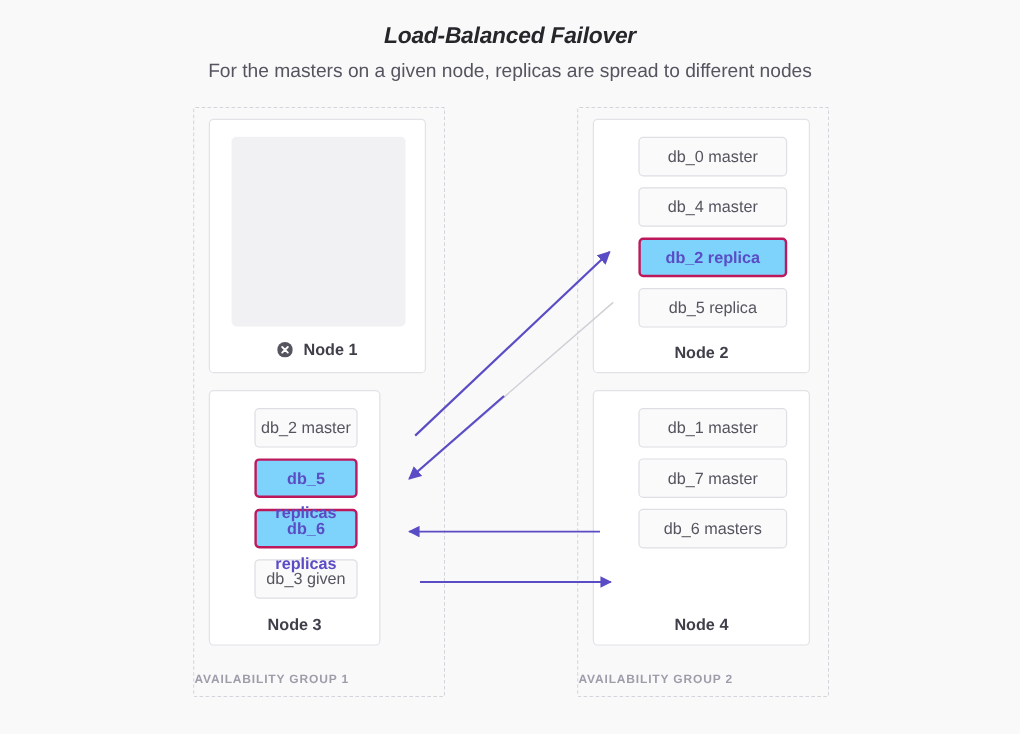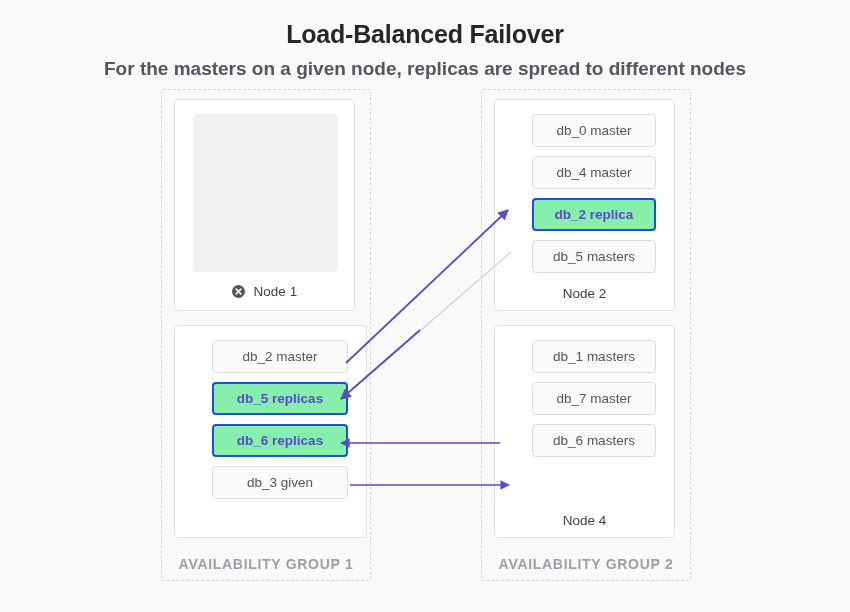--- a/index.html
+++ b/index.html
@@ -20,30 +20,31 @@
   .header {
     position: absolute;
     top: 0;
     left: 0;
     width: 850px;
     text-align: center;
   }
   .title {
     margin: 0;
     padding-top: 20px;
-    font-size: 25px;
+    font-size: 19px;
     font-weight: bold;
     color: #26262b;
     letter-spacing: -0.2px;
+    font-style: italic;
   }
   .subtitle {
     margin: 0;
     padding-top: 9px;
-    font-size: 19px;
-    font-weight: bold;
+    font-size: 16px;
+    font-weight: normal;
     color: #55555f;
   }
 
   
   .stage {
     position: absolute;
     left: 0;
     top: 0;
     width: 850px;
     height: 612px;
@@ -56,37 +57,37 @@
     background: transparent;
   }
   #ag-1 { left: 161px; top: 89px; width: 208px; height: 490px; }
   #ag-2 { left: 481px; top: 89px; width: 208px; height: 490px; }
 
   .ag-label {
     position: absolute;
     bottom: 8px;
     left: 0;
     width: 100%;
-    text-align: center;
-    font-size: 14px;
+    text-align: left;
+    font-size: 10px;
     font-weight: bold;
     letter-spacing: 0.7px;
     color: #9e9eaa;
   }
 
   .node-card {
     position: absolute;
     background: #ffffff;
     border: 1px solid #e2e2e7;
     border-radius: 4px;
     box-sizing: border-box;
   }
   #node-1 { left: 174px; top: 99px; width: 181px; height: 212px; }
   #node-2 { left: 494px; top: 99px; width: 181px; height: 212px; }
-  #node-3 { left: 174px; top: 325px; width: 193px; height: 213px; }
+  #node-3 { left: 174px; top: 325px; width: 143px; height: 213px; }
   #node-4 { left: 494px; top: 325px; width: 181px; height: 213px; }
 
   .db-list {
     position: absolute;
     left: 18px;
     top: 14px;
     right: 18px;
   }
 
   .db-box {
@@ -99,22 +100,22 @@
     border-radius: 4px;
     margin-left: 19px;
   }
   .db-box.master {
     background: #fafafb;
     border: 1px solid #dedee4;
     color: #55555f;
     font-weight: normal;
   }
   .db-box.replica {
-    background: #86efac;
-    border: 2px solid #1d4ed8;
+    background: #7dd3fc;
+    border: 2px solid #be185d;
     color: #5a4cc4;
     font-weight: bold;
     line-height: 29px;
     text-align: center;
   }
 
   .empty-slot {
     position: absolute;
     left: 18px;
     top: 14px;
@@ -124,21 +125,21 @@
     border-radius: 4px;
   }
 
   .node-label {
     position: absolute;
     bottom: 9px;
     left: 0;
     width: 100%;
     text-align: center;
     font-size: 13.5px;
-    font-weight: normal;
+    font-weight: bold;
     color: #3f3f4a;
     white-space: nowrap;
   }
   .node-label .x-icon {
     display: inline-block;
     vertical-align: -2px;
     margin-right: 5px;
   }
 
   svg.links {
@@ -178,37 +179,38 @@
       </span>
       <span>Node 1</span>
     </div>
   </div>
 
   <div class="node-card" id="node-2">
     <div class="db-list">
       <div class="db-box master">db_0 master</div>
       <div class="db-box master">db_4 master</div>
       <div class="db-box replica">db_2 replica</div>
-      <div class="db-box master">db_5 masters</div>
+      <div class="db-box master">db_5 replica</div>
     </div>
     <div class="node-label">Node 2</div>
   </div>
 
   <div class="node-card" id="node-3">
     <div class="db-list">
       <div class="db-box master">db_2 master</div>
       <div class="db-box replica">db_5 replicas</div>
       <div class="db-box replica">db_6 replicas</div>
       <div class="db-box master">db_3 given</div>
     </div>
+    <div class="node-label">Node 3</div>
   </div>
 
   <div class="node-card" id="node-4">
     <div class="db-list">
-      <div class="db-box master">db_1 masters</div>
+      <div class="db-box master">db_1 master</div>
       <div class="db-box master">db_7 master</div>
       <div class="db-box master">db_6 masters</div>
     </div>
     <div class="node-label">Node 4</div>
   </div>
 
   <svg class="links">
     <defs>
       <marker id="arrow-purple" viewBox="0 0 10 10" refX="9" refY="5" markerWidth="6" markerHeight="6" orient="auto-start-reverse">
         <path d="M 0 0 L 10 5 L 0 10 z" fill="#5a4cc4"></path>

